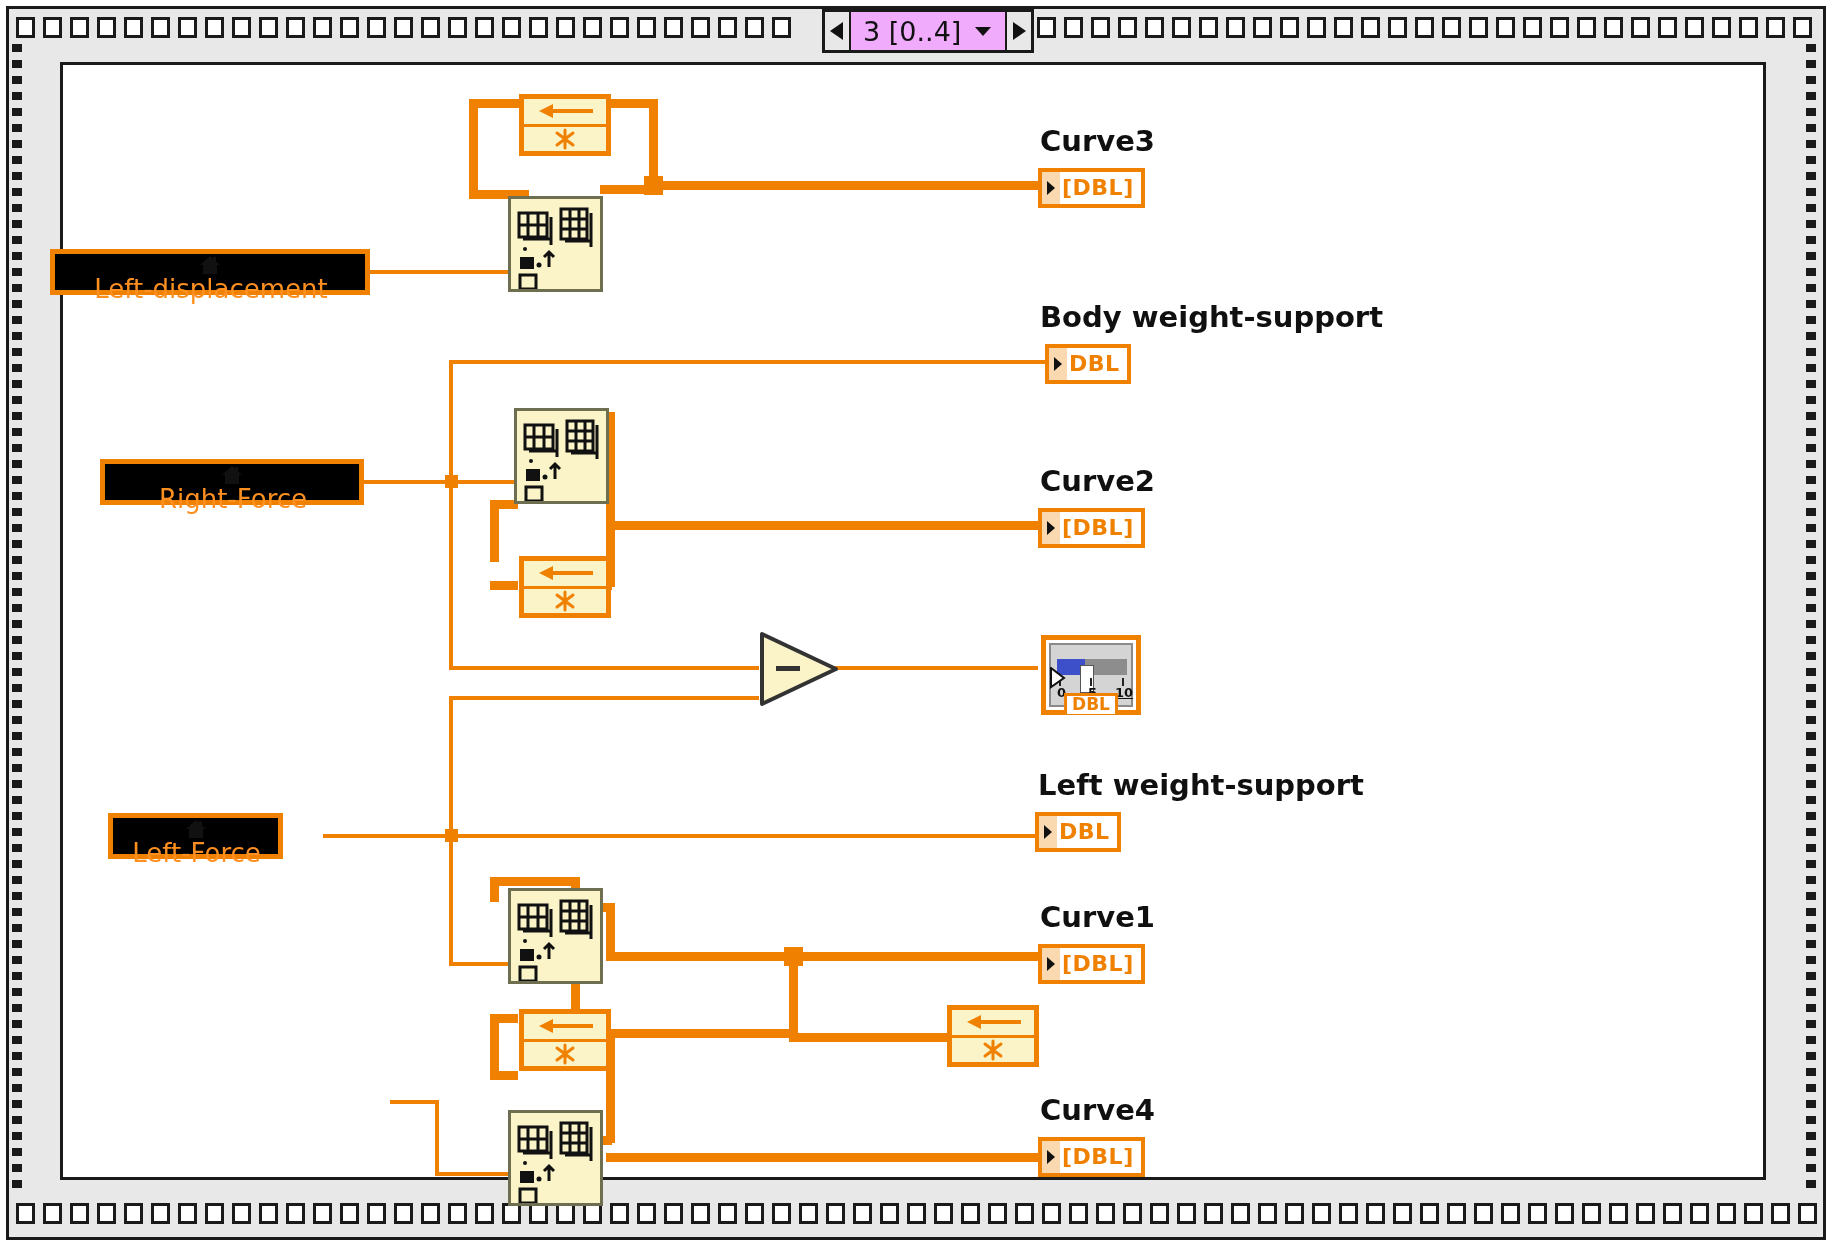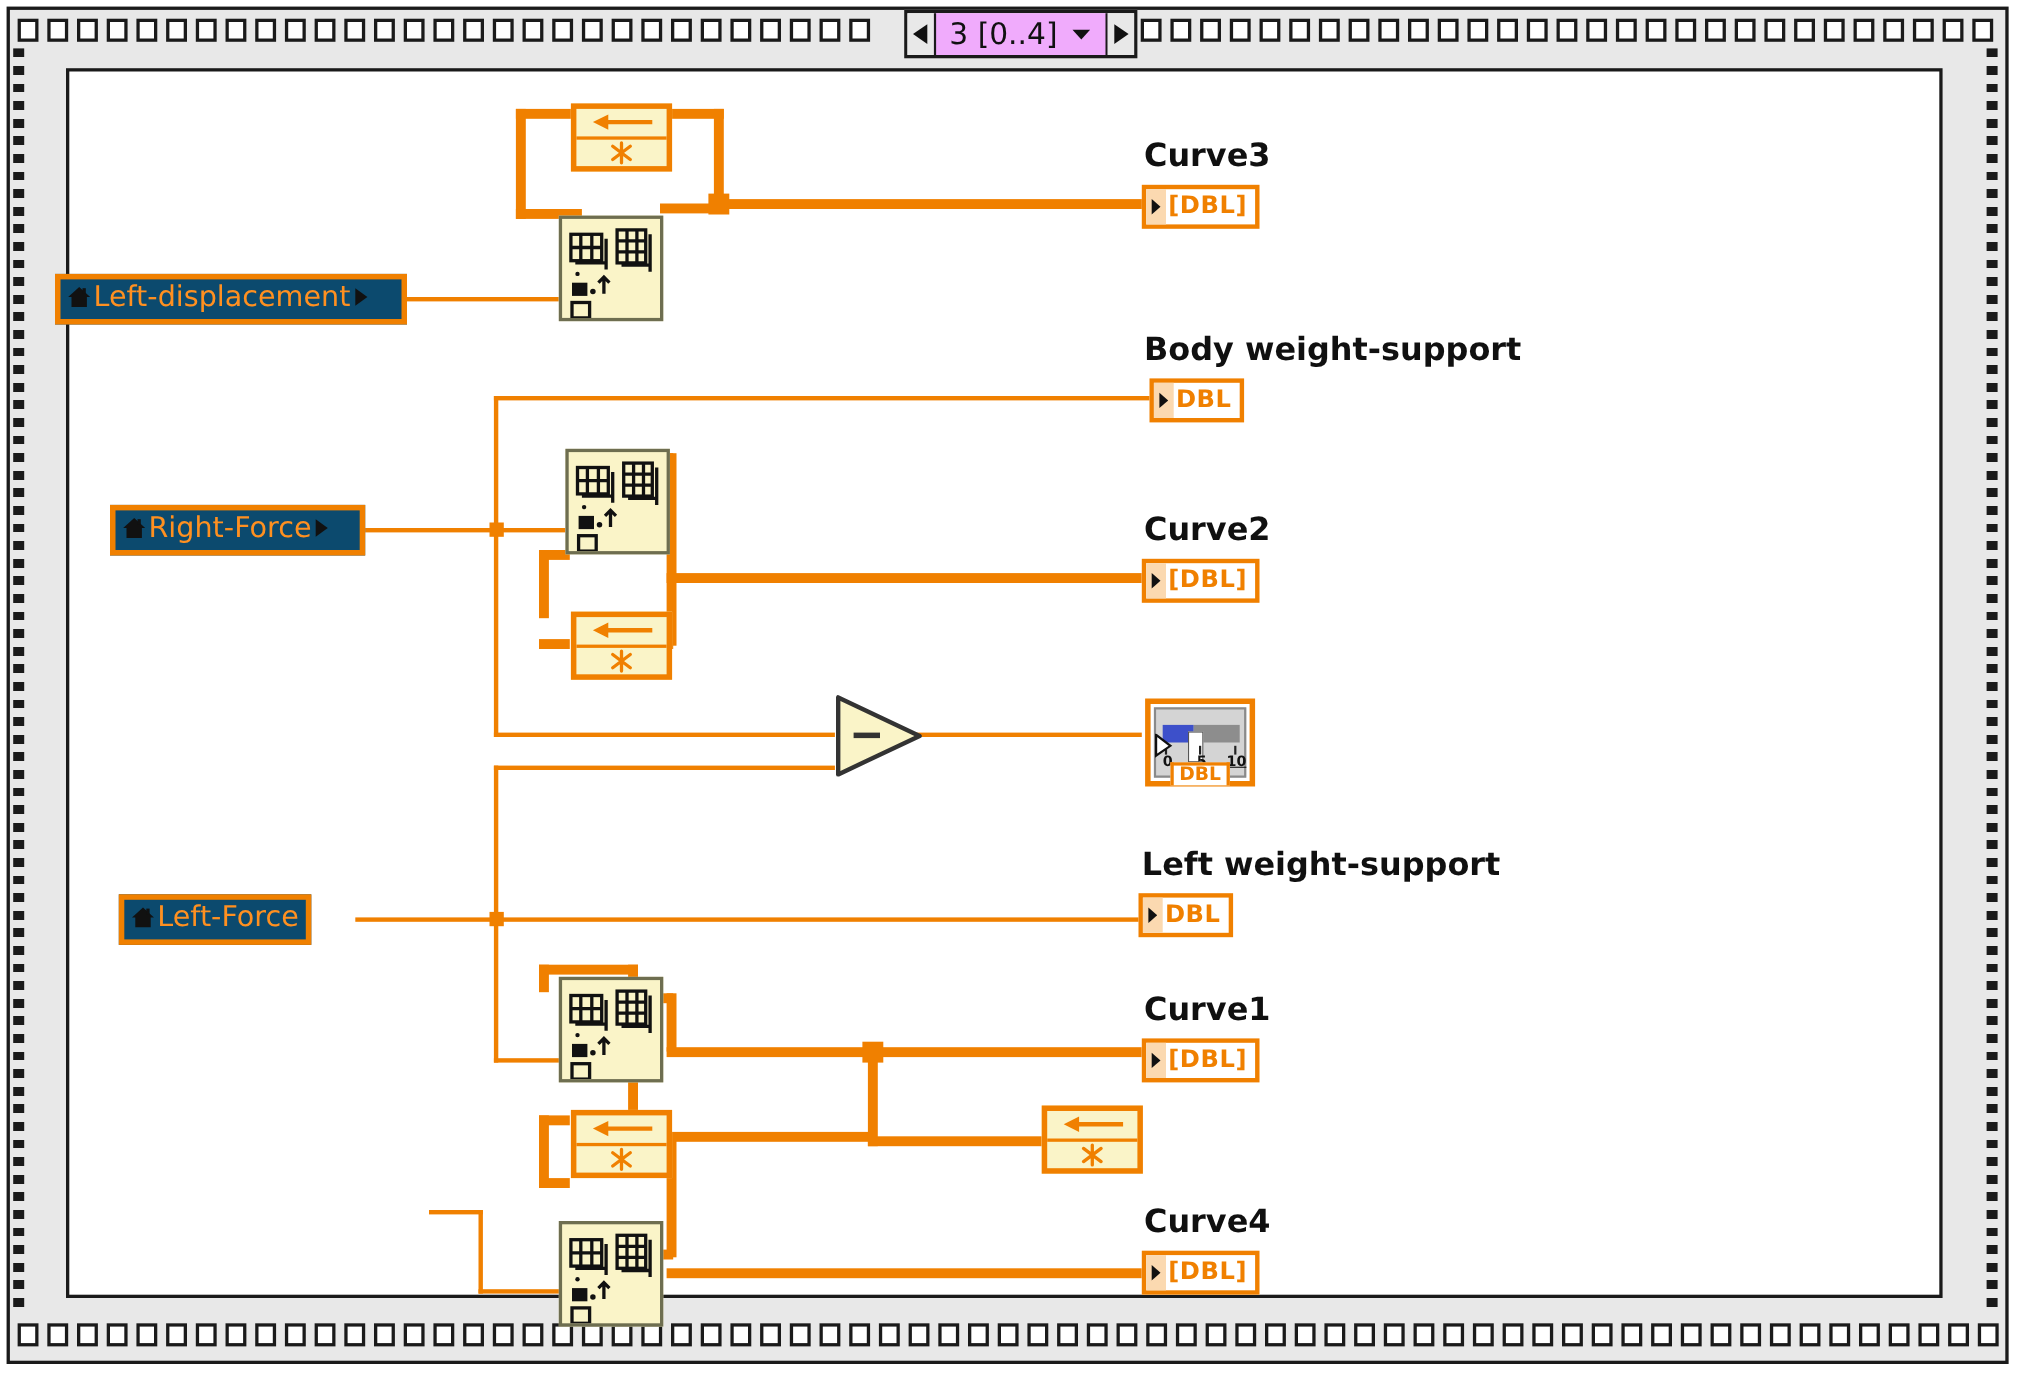--- a/index.html
+++ b/index.html
@@ -56,23 +56,24 @@
   .wire-thick-h{height:9px;}
   .wire-thick-v{width:9px;}
   .wire-thin-h{height:4px;}
   .wire-thin-v{width:4px;}
   .junction{
     position:absolute;width:19px;height:19px;background:#F08000;
   }
   .junction.thin{width:13px;height:13px;}
   
   .ctrl{
-    position:absolute;border:5px solid #F08000;background:#0c4a6e;
+    position:absolute;border:5px solid #F08000;background:#000000;
     height:46px;display:flex;align-items:center;box-sizing:border-box;
     padding:0 4px 4px 6px;
+    flex-direction:column;
   }
   .ctrl .house{flex:0 0 auto;margin-right:2px;display:block;}
   .ctrl .ctrl-label{
     font-family:"DejaVu Sans",sans-serif;font-size:26px;color:#FF9020;
     white-space:nowrap;line-height:1;
   }
   .ctrl .outarrow{margin-left:2px;display:block;}
   
   .ind{
     position:absolute;border:4px solid #F08000;background:#ffffff;
@@ -528,21 +529,21 @@
     <svg class="house" width="22" height="22" viewBox="0 0 22 22">
       <path d="M11 2L1 11h3v9h14v-9h3z" fill="#111"></path>
         <rect x="14" y="3" width="3" height="5" fill="#111"></rect>
     </svg>
     <span class="ctrl-label">Left-displacement</span>
     <svg class="outarrow" width="14" height="20" viewBox="0 0 14 20">
       <polygon points="2,2 2,18 13,10" fill="#111"></polygon>
     </svg>
   </div>
 
-  <div class="ctrl" style="left:100px;top:459px;width:232px;">
+  <div class="ctrl" style="left:100px;top:459px;width:264px;">
     <svg class="house" width="22" height="22" viewBox="0 0 22 22">
       <path d="M11 2L1 11h3v9h14v-9h3z" fill="#111"></path>
         <rect x="14" y="3" width="3" height="5" fill="#111"></rect>
     </svg>
     <span class="ctrl-label">Right-Force</span>
     <svg class="outarrow" width="14" height="20" viewBox="0 0 14 20">
       <polygon points="2,2 2,18 13,10" fill="#111"></polygon>
     </svg>
   </div>
 

